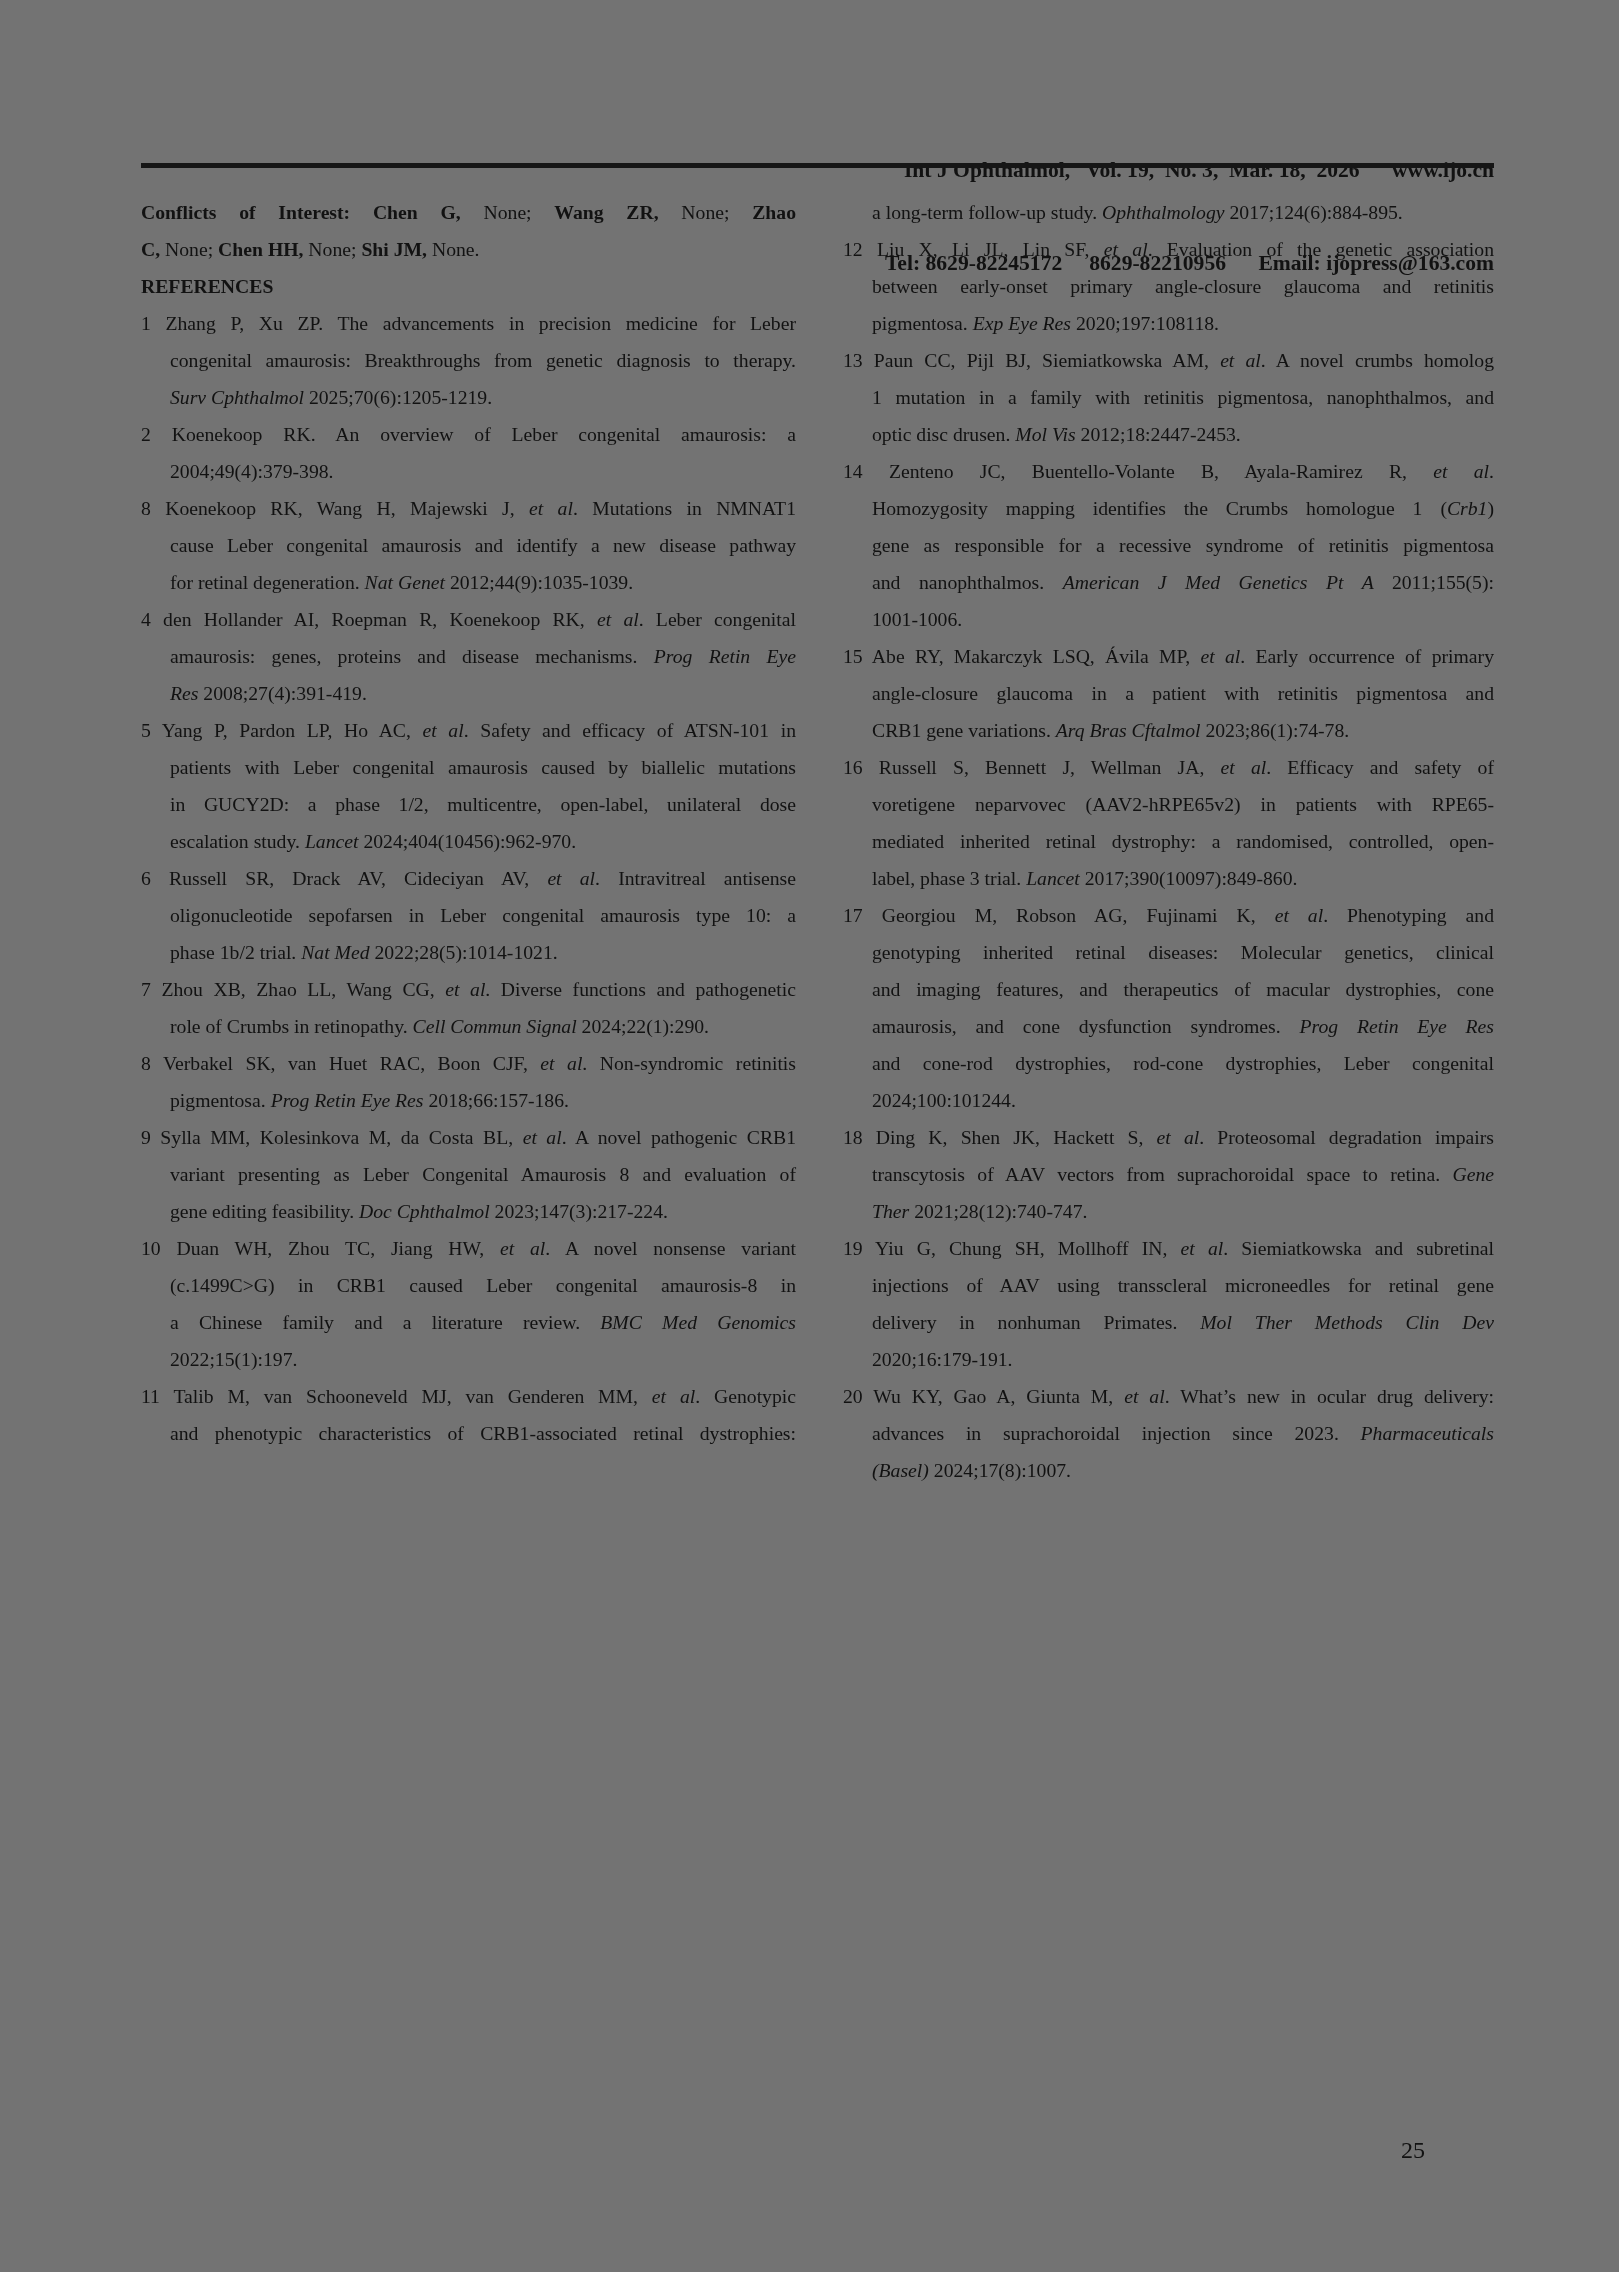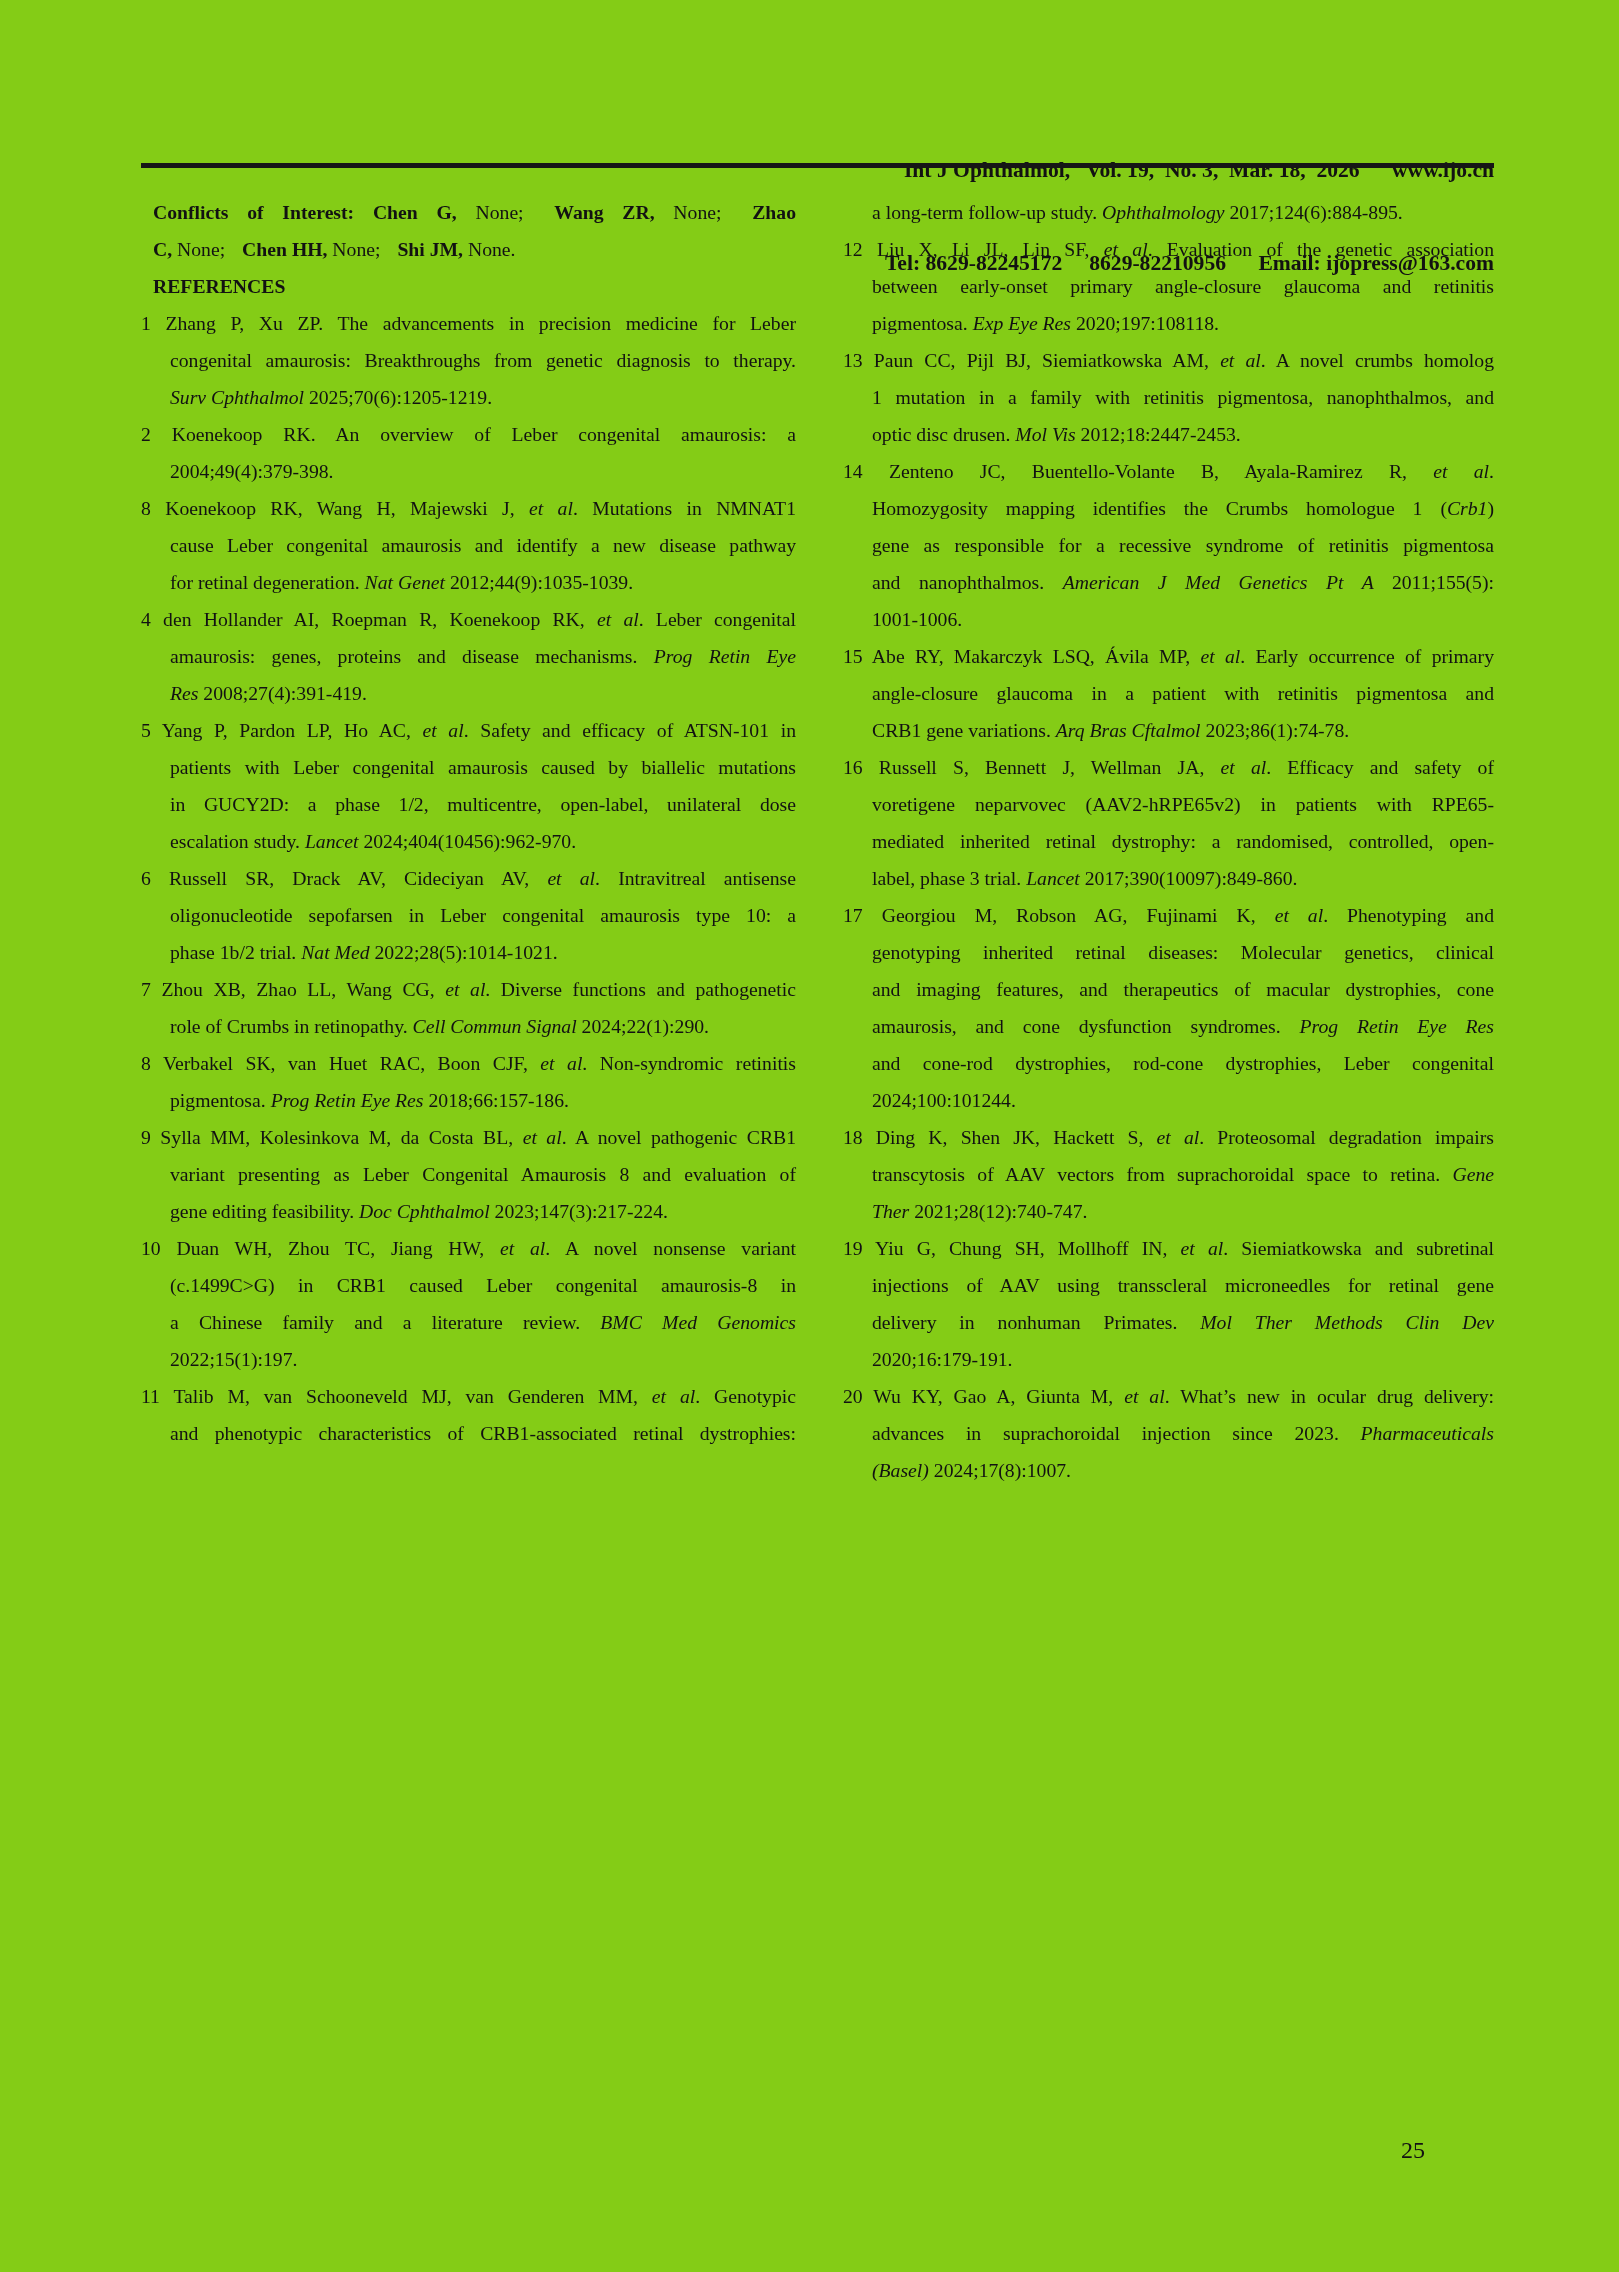--- a/index.html
+++ b/index.html
@@ -1,28 +1,28 @@
 <!DOCTYPE html>
 <html style="font-size:10.2px"><head>
 <meta charset="utf-8">
 <style>
   html,body{margin:0;padding:0;background:#ffffff;}
-  .page{position:relative;width:1620px;height:2273px;background:#84cc16;overflow:hidden;
+  .page{position:relative;width:1620px;height:2273px;background:#737373;overflow:hidden;
         font-family:"Liberation Serif","DejaVu Serif",serif;color:#121212;}
   .hdr{position:absolute;top:93px;right:126px;text-align:right;font-weight:bold;
        font-size:21.6px;line-height:31px;white-space:pre;}
   .rule{position:absolute;left:141px;top:163px;width:1353px;height:5.1px;background:#161616;}
   .col{position:absolute;top:194px;font-size:19.7px;line-height:37px;}
   #colL{left:141px;width:655px;}
   #colR{left:843px;width:651px;}
   .line{text-align:justify;text-align-last:justify;}
   .line.plast{text-align-last:left;}
   .line.cont{padding-left:29px;}
   .it{font-style:italic;}
-  .bd{font-weight:bold;margin-left:12px;}
+  .bd{font-weight:bold;}
   .pageno{position:absolute;left:1401px;top:2137px;font-size:24px;}
 </style>
 </head>
 <body>
 
 <div class="page">
   <div class="hdr">
     <div>Int J Ophthalmol,   Vol. 19,  No. 3,  Mar. 18,  2026      www.ijo.cn</div>
     <div>Tel: 8629-82245172     8629-82210956      Email: ijopress@163.com</div>
   </div>

